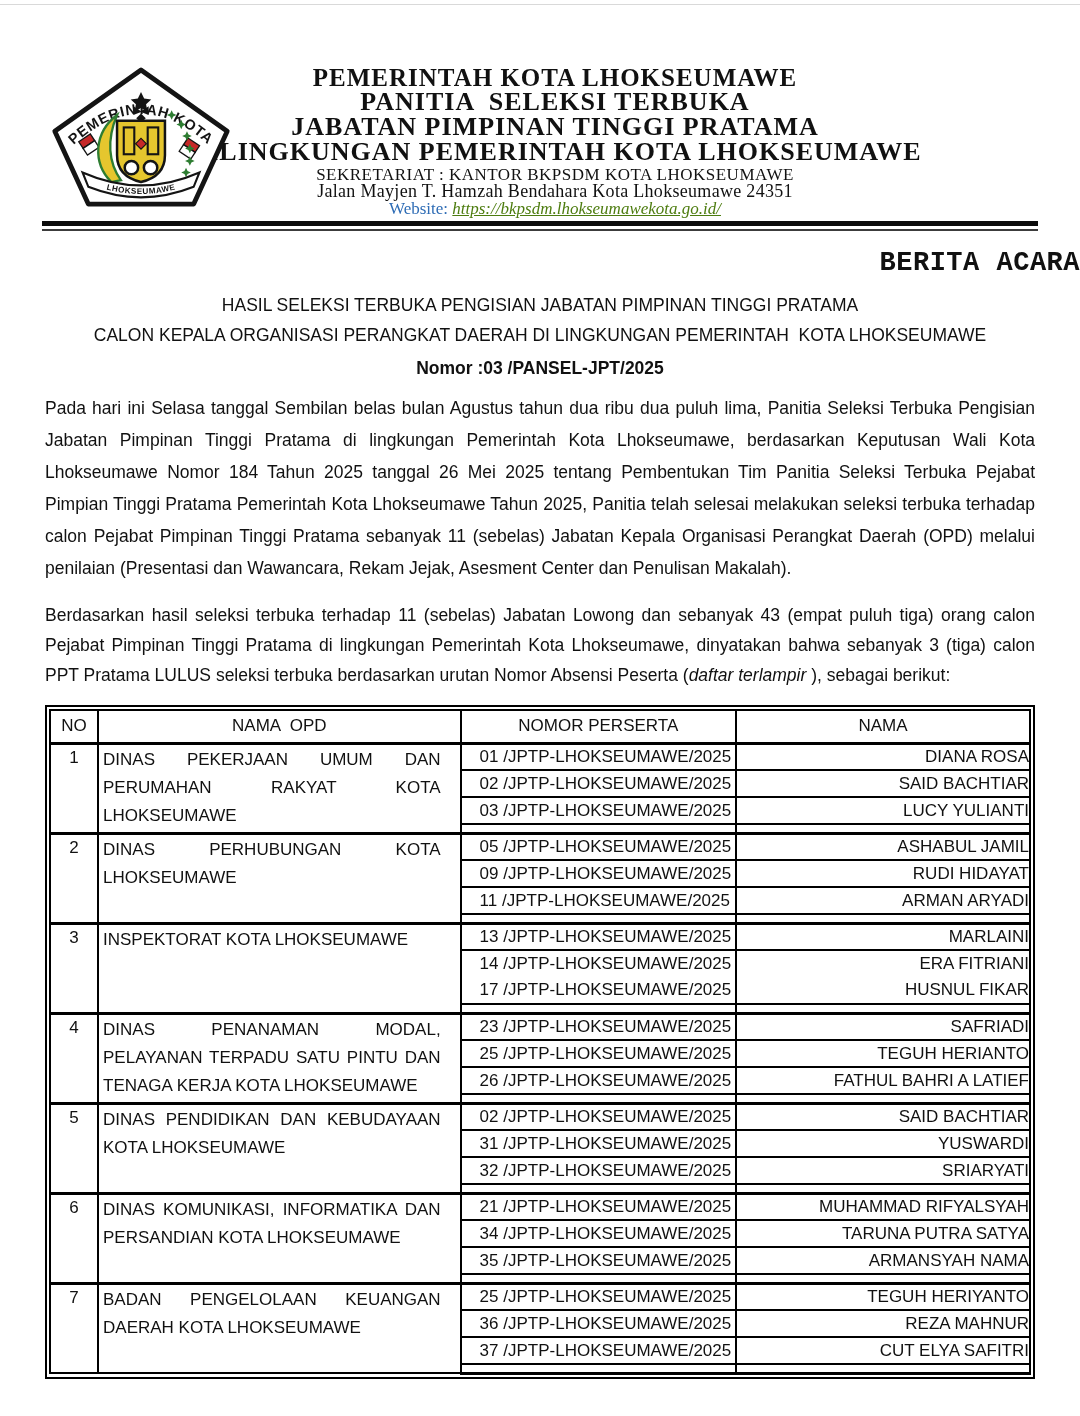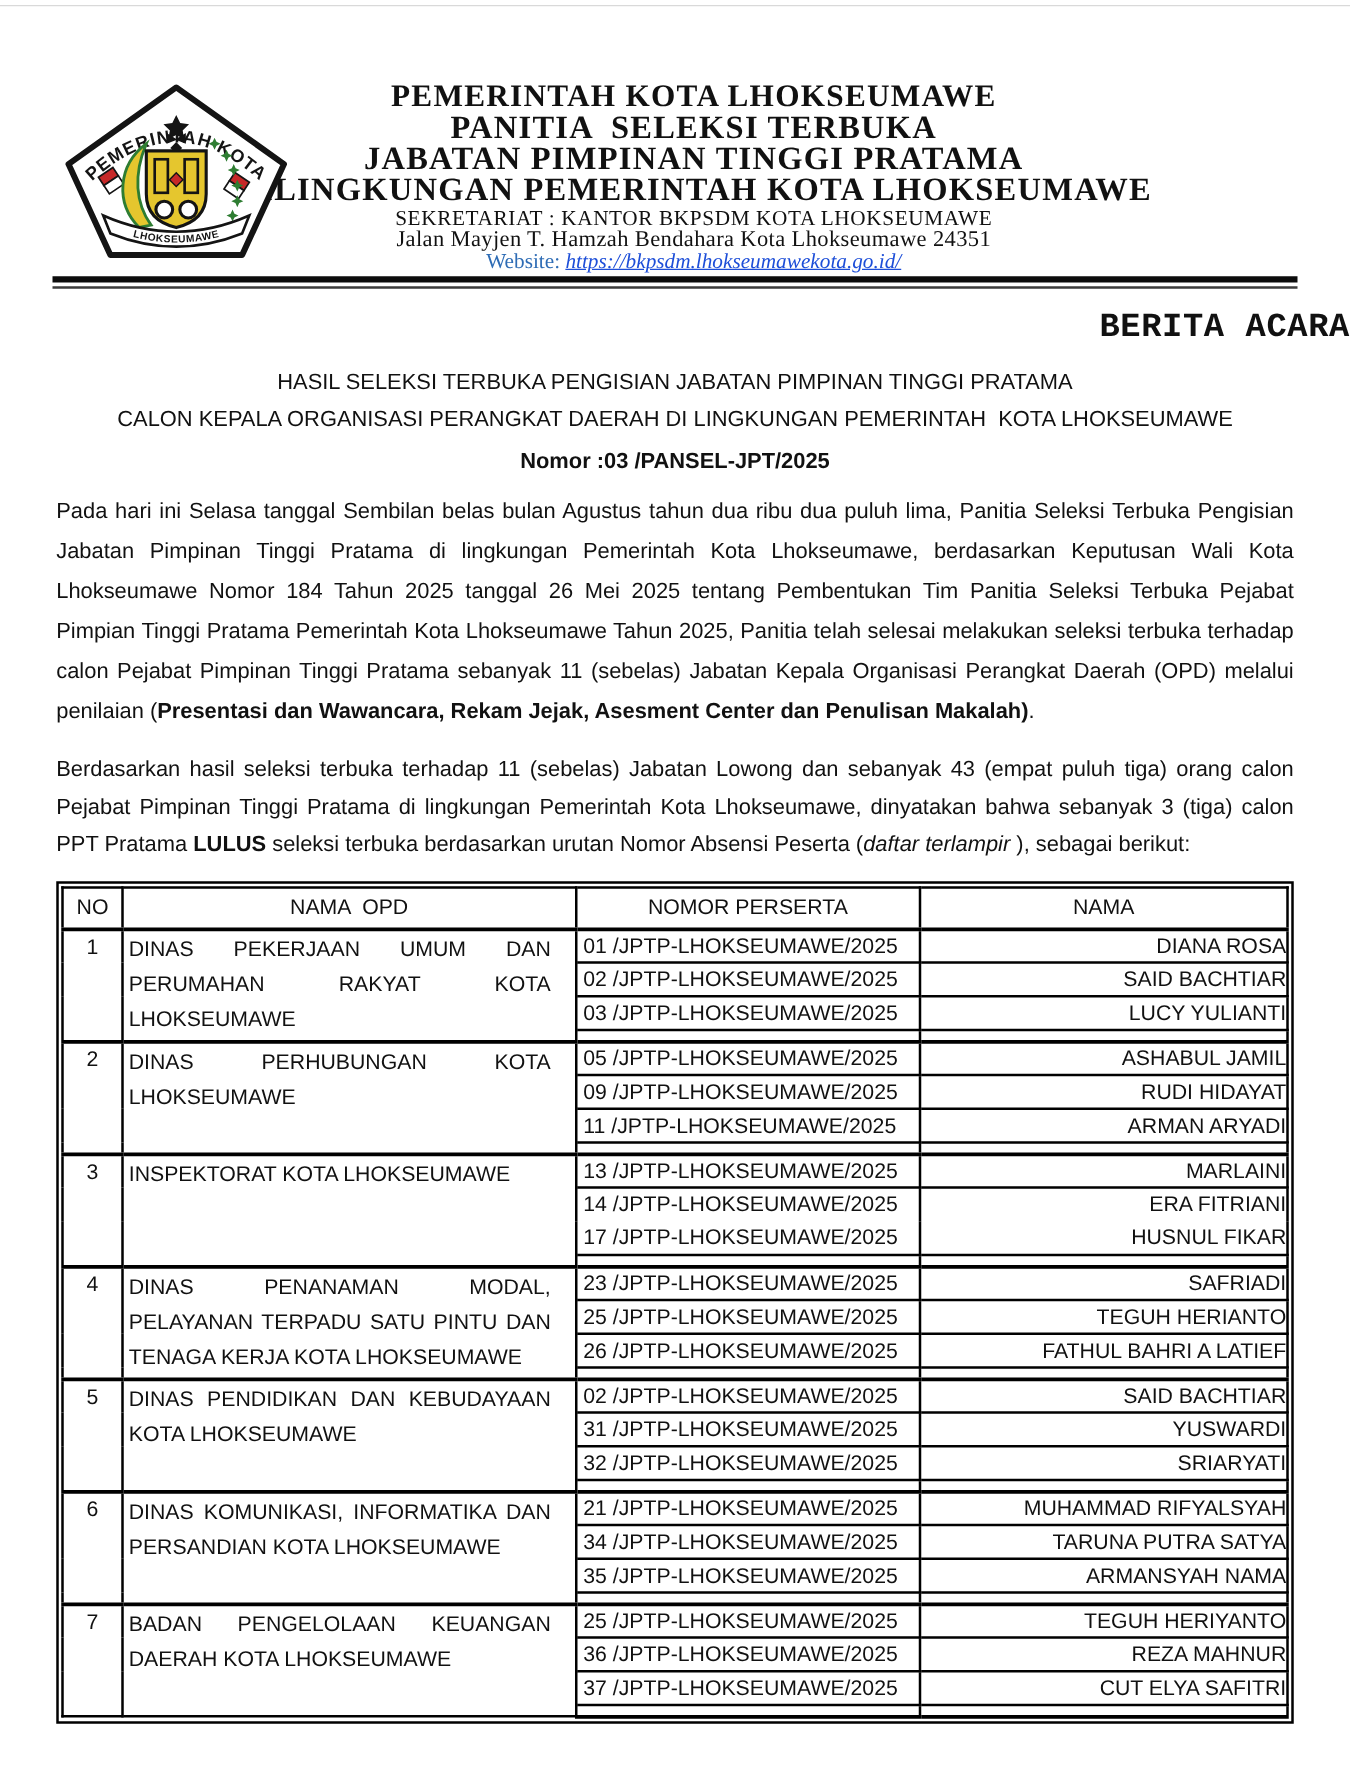--- a/index.html
+++ b/index.html
@@ -12,46 +12,46 @@
 
   
   .letterhead { position:relative; padding-top:66px; height:221px; }
   .logo-wrap { position:absolute; left:50px; top:64px; width:182px; height:146px; }
   .head-text { margin-left:30px; text-align:center; font-family:"Liberation Serif", serif; }
   .head-l1 { font-size:25px; font-weight:bold; line-height:23px; letter-spacing:1px; }
   .head-l2, .head-l3, .head-l4 { font-size:26px; font-weight:bold; line-height:25px; letter-spacing:1px; white-space:pre; }
   .head-sek { font-size:17px; line-height:17px; margin-top:2px; letter-spacing:.5px; }
   .head-addr { font-size:18px; line-height:17px; letter-spacing:.3px; }
   .head-web { font-size:17px; line-height:17px; color:#2e6cb5; }
-  .head-web a { color:#1d4ed8; font-style:italic; text-decoration:underline; }
+  .head-web a { color:#4d7c0f; font-style:italic; text-decoration:underline; }
   .rule1 { margin:0 42px; height:5px; background:#0c0c0c; }
   .rule2 { margin:3px 42px 0 42px; height:2px; background:#3c3c3c; }
 
   
   .doc-title { text-align:right; font-size:27px; font-weight:bold; letter-spacing:.5px; margin-top:17px;font-family:Liberation Mono, monospace; }
   .doc-sub { text-align:center; font-size:17.5px; line-height:30px; white-space:pre; }
   .doc-sub.first { margin-top:12px; }
   .doc-number { text-align:center; font-size:17.5px; font-weight:bold; margin-top:8px; }
 
   
   .para { margin:0 45px; text-align:justify; font-size:17.5px; }
   .para1 { margin-top:13px; line-height:32px; }
   .para2 { margin-top:16px; line-height:30px; }
-  .para .b { font-weight:bold; }
+  .para .b { font-weight:normal; }
   .para .i { font-style:italic; }
 
   
   .table-outer { margin:15px 45px 0 45px; border:2px solid #000; padding:2px; }
   table.results { width:100%; border-collapse:collapse; table-layout:fixed; }
   table.results th, table.results td { border:2px solid #000; font-size:17px; }
   th { font-weight:normal; height:33px; text-align:center; white-space:pre; border-bottom-width:3px !important; }
   td.no-cell { text-align:center; vertical-align:top; padding-top:3px; }
   td.opd-cell { text-align:justify; vertical-align:top; line-height:28px; padding:1px 19px 0 4px; }
   tr.data-row td { height:27px; }
-  td.nomor-cell { text-align:left; padding-left:5px; }
+  td.nomor-cell { text-align:left; padding-left:18px; }
   td.nama-cell { text-align:right; }
   tr.spacer-row td { height:9px; }
   tr.group-start td { border-top-width:3px; }
   tr.merge-top td { border-top-style:hidden; }
   tr.last-spacer td { border-bottom-width:3px; }
   col.c-no { width:4.9%; } col.c-opd { width:37%; } col.c-nomor { width:28.1%; } col.c-nama { width:30%; }
 </style>
 </head>
 <body>
 

